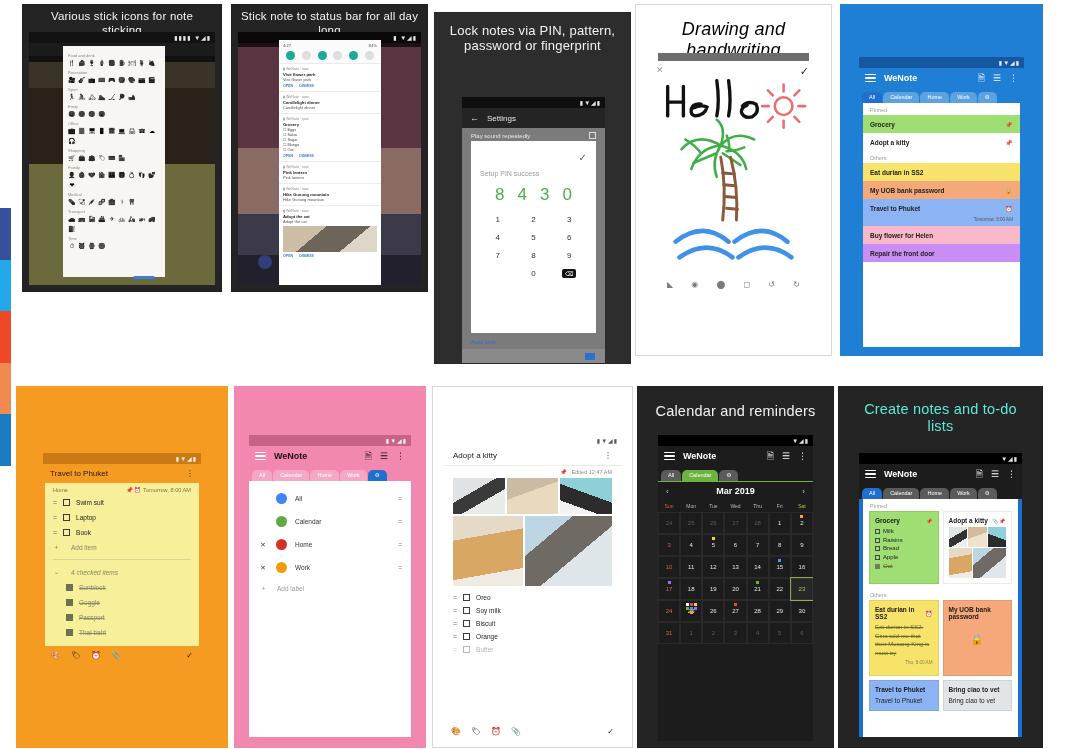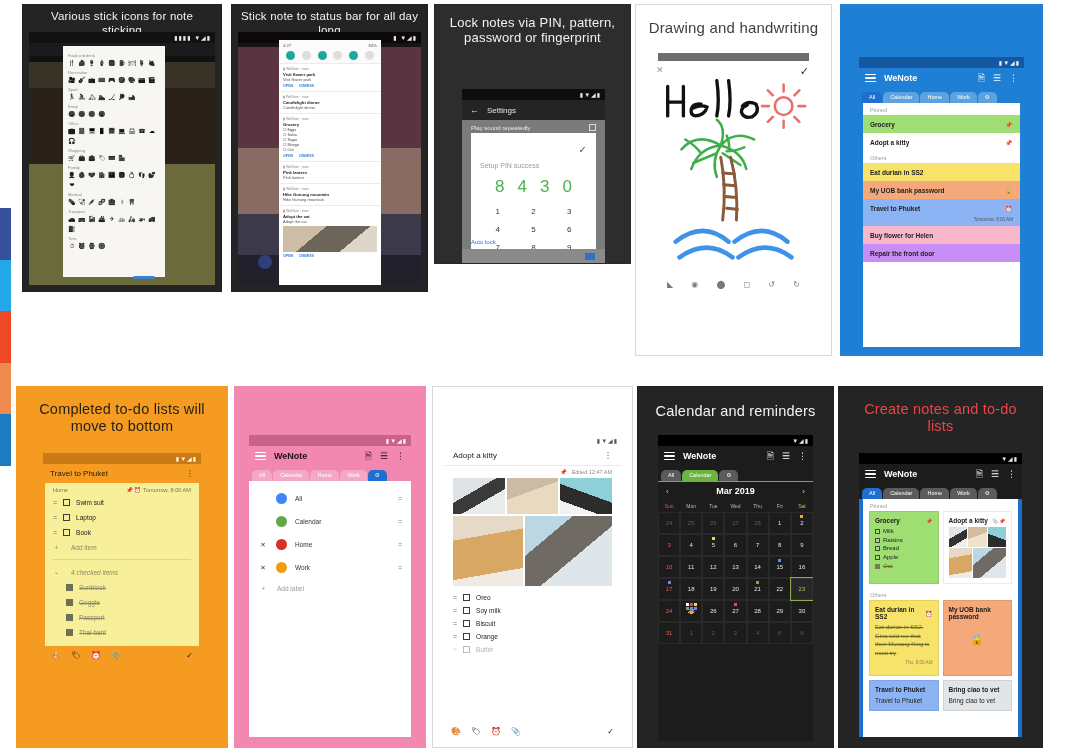--- a/index.html
+++ b/index.html
@@ -299,21 +299,21 @@
             <span style="width: 8px; height: 8px; font-size: 6px; line-height: 8px; text-align: center; filter: grayscale(1) brightness(0.35);">⏱</span>
             <span style="width: 8px; height: 8px; font-size: 6px; line-height: 8px; text-align: center; filter: grayscale(1) brightness(0.35);">⏰</span>
             <span style="width: 8px; height: 8px; font-size: 6px; line-height: 8px; text-align: center; filter: grayscale(1) brightness(0.35);">⌚</span>
             <span style="width: 8px; height: 8px; font-size: 6px; line-height: 8px; text-align: center; filter: grayscale(1) brightness(0.35);">🕒</span>
           </div>
         </div>
       <div style="position:absolute;left:104px;bottom:6px;width:22px;height:3px;border-radius:2px;background:#3f7fd0;"></div>
     </div>
   </div>
 
-  <div class="card" style="left:434px; top:4px; width:197px; height:260px; background:#2d2d2d;">
+  <div class="card" style="left:434px; top:12px; width:197px; height:352px; background:#2d2d2d;">
     <div class="card-title" style="color:#f2f2f2; font-size:13px; padding:10px 12px 8px;">Lock notes via PIN, pattern, password or fingerprint</div>
     <div class="phone" style="left:27px; top:84px; width:143px; bottom:0; background:#7b7b7b;">
       <div class="statusbar" style="background:#0e0e0e;">
         <span class="sb-icons">▮▼◢▮</span>
       </div>
       <div style="background:#242424;display:flex;align-items:center;gap:8px;padding:5px 8px;">
         <span style="color:#ddd;font-size:9px;">←</span>
         <span style="color:#e4e4e4;font-size:8px;">Settings</span>
       </div>
       <div style="display:flex;justify-content:space-between;align-items:center;padding:4px 9px;font-size:6px;color:#e8e8e8;">
@@ -349,21 +349,21 @@
       </div>
       <div style="position:absolute;left:0;right:0;bottom:16px;padding:2px 9px;font-size:6px;color:#2f6fd0;">
         <span>Auto lock</span>
       </div>
       <div style="position:absolute;left:0;right:0;bottom:0;height:14px;background:#8a8a8a;"></div>
       <div style="position:absolute;right:10px;bottom:3px;width:10px;height:7px;background:#2f6fd0;"></div>
     </div>
   </div>
 
   <div class="card" style="left:635px; top:4px; width:197px; height:352px; background:#ffffff; border-color:#d8d8d8;">
-    <div class="card-title" style="color:#404040; font-size:15px; padding:14px 8px 10px;">Drawing and handwriting</div>
+    <div class="card-title" style="color:#000000; font-size:18px; padding:14px 8px 10px;font-style:italic;">Drawing and handwriting</div>
     <div class="phone" style="left:14px; top:48px; right:14px; bottom:8px; background:#fff;">
       <div style="height:8px;background:#6e6e6e;margin:0 8px;"></div>
       <div style="position:relative;height:214px;">
         <span style="position:absolute;left:6px;top:4px;color:#9a9a9a;font-size:9px;">✕</span>
         <span style="position:absolute;right:8px;top:4px;color:#2b2b2b;font-size:11px;">✓</span>
         <svg width="100%" height="214" viewBox="0 0 170 214">
 
           <g stroke="#111" stroke-width="3.4" fill="none" stroke-linecap="round">
             <path d="M18 24 L18 54"></path>
               <path d="M18 40 L34 40"></path>
@@ -464,21 +464,20 @@
             <div class="note-row" style="background: rgb(201, 142, 245);">
               <span>Repair the front door</span>
               <span style="font-size: 6px; opacity: 0.85;"></span>
             </div>
           </div>
       </div>
     </div>
   </div>
 
   <div class="card" style="left:16px; top:386px; width:212px; height:362px; background:#f59b22; border-color:#f59b22;">
-    <div class="card-title" style="color:#231f12; font-size:14.5px; padding:14px 14px 10px;">Completed to-do lists will move to bottom</div>
     <div class="phone" style="left:26px; top:66px; right:26px; bottom:4px; background:#f59b22;">
       <div class="statusbar" style="background:#c97a14;">
         <span class="sb-icons">▮▼◢▮</span>
       </div>
       <div style="display:flex;align-items:center;justify-content:space-between;padding:5px 7px;">
         <span style="font-size:8px;color:#241b0a;">Travel to Phuket</span>
         <span style="font-size:8px;color:#241b0a;">⋮</span>
       </div>
       <div style="margin:0 2px;background:#f7ef9a;padding-bottom:6px;">
         <div style="display:flex;align-items:center;justify-content:space-between;padding:4px 8px 2px;font-size:5.6px;color:#7a7553;">
@@ -853,21 +852,21 @@
             </div>
             <div class="cal-cell muted">
               <span>6</span>
             </div>
           </div>
       </div>
     </div>
   </div>
 
   <div class="card" style="left:838px; top:386px; width:205px; height:362px; background:#242424;">
-    <div class="card-title" style="color:#ef4444; font-size:14.5px; padding:14px 14px 10px;">Create notes and to-do lists</div>
+    <div class="card-title" style="color:#5eead4; font-size:14.5px; padding:14px 14px 10px;">Create notes and to-do lists</div>
     <div class="phone" style="left:20px; top:66px; right:20px; bottom:10px; background:#1b6fd0;">
       <div class="statusbar" style="background:#000;">
         <span class="sb-icons">▼◢▮</span>
       </div>
       <div class="appbar" style="background:#1c1c1c;">
         <span class="ham">
             <i></i>
             <i></i>
             <i></i>
           </span>

